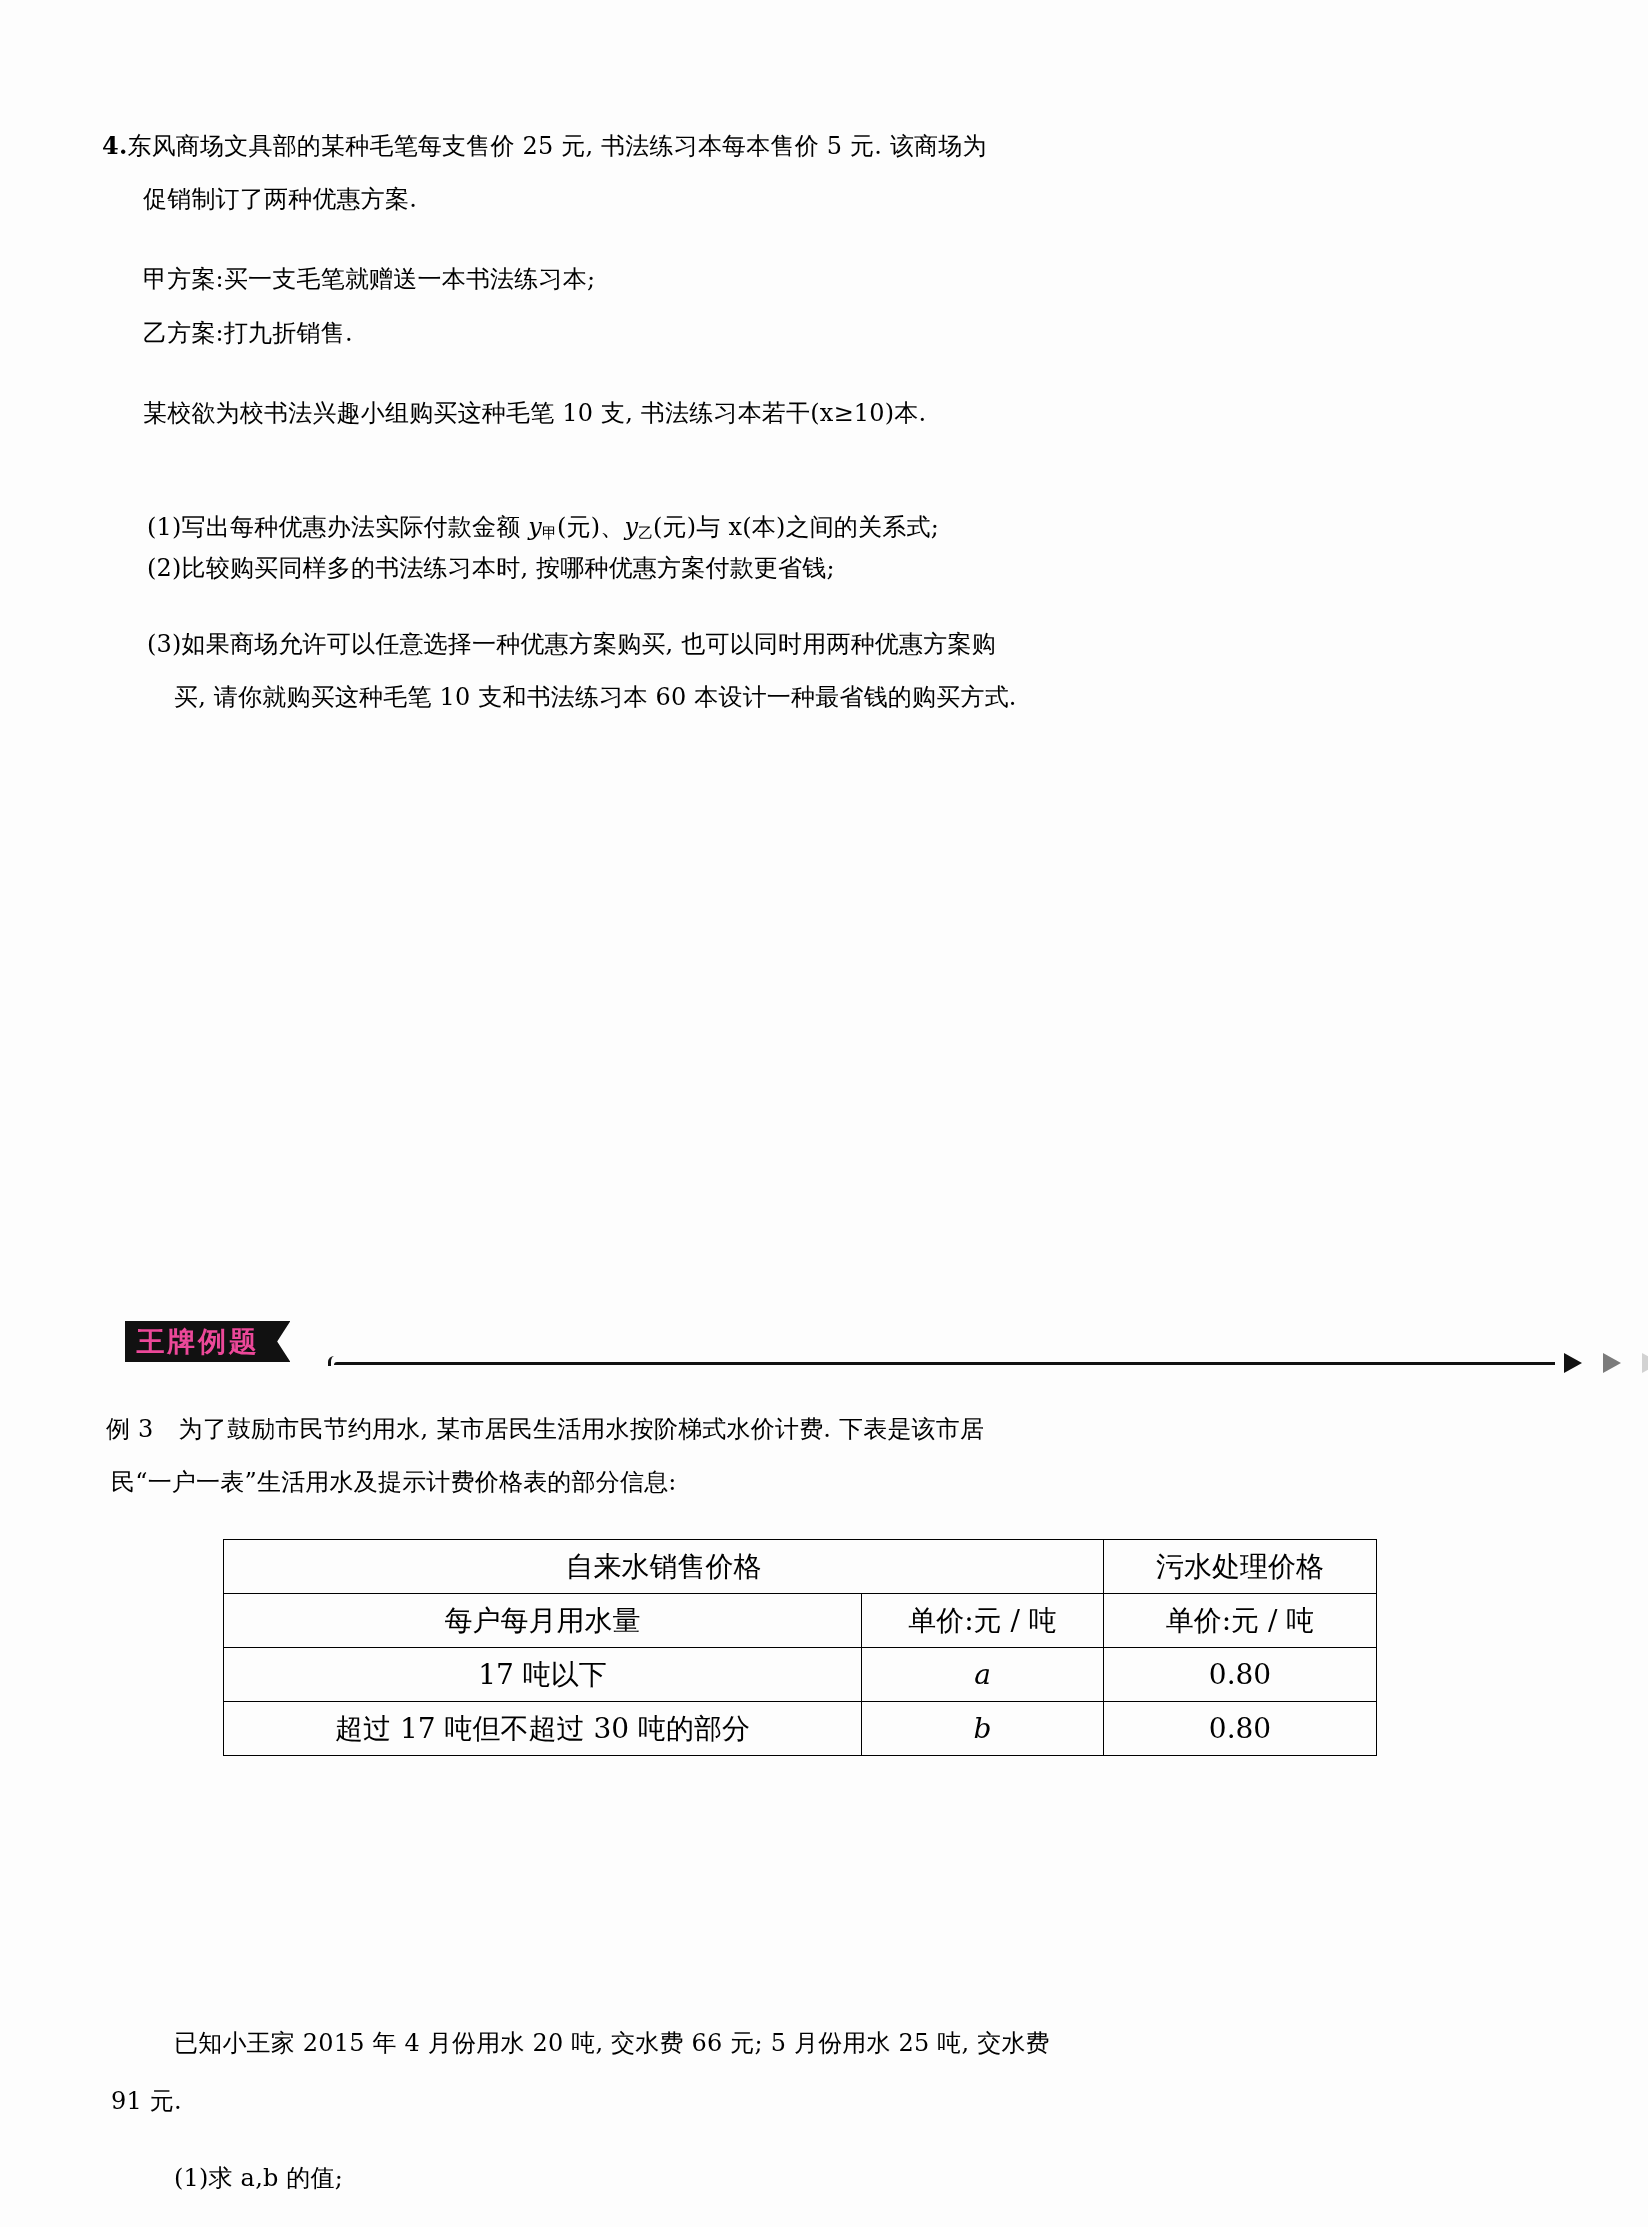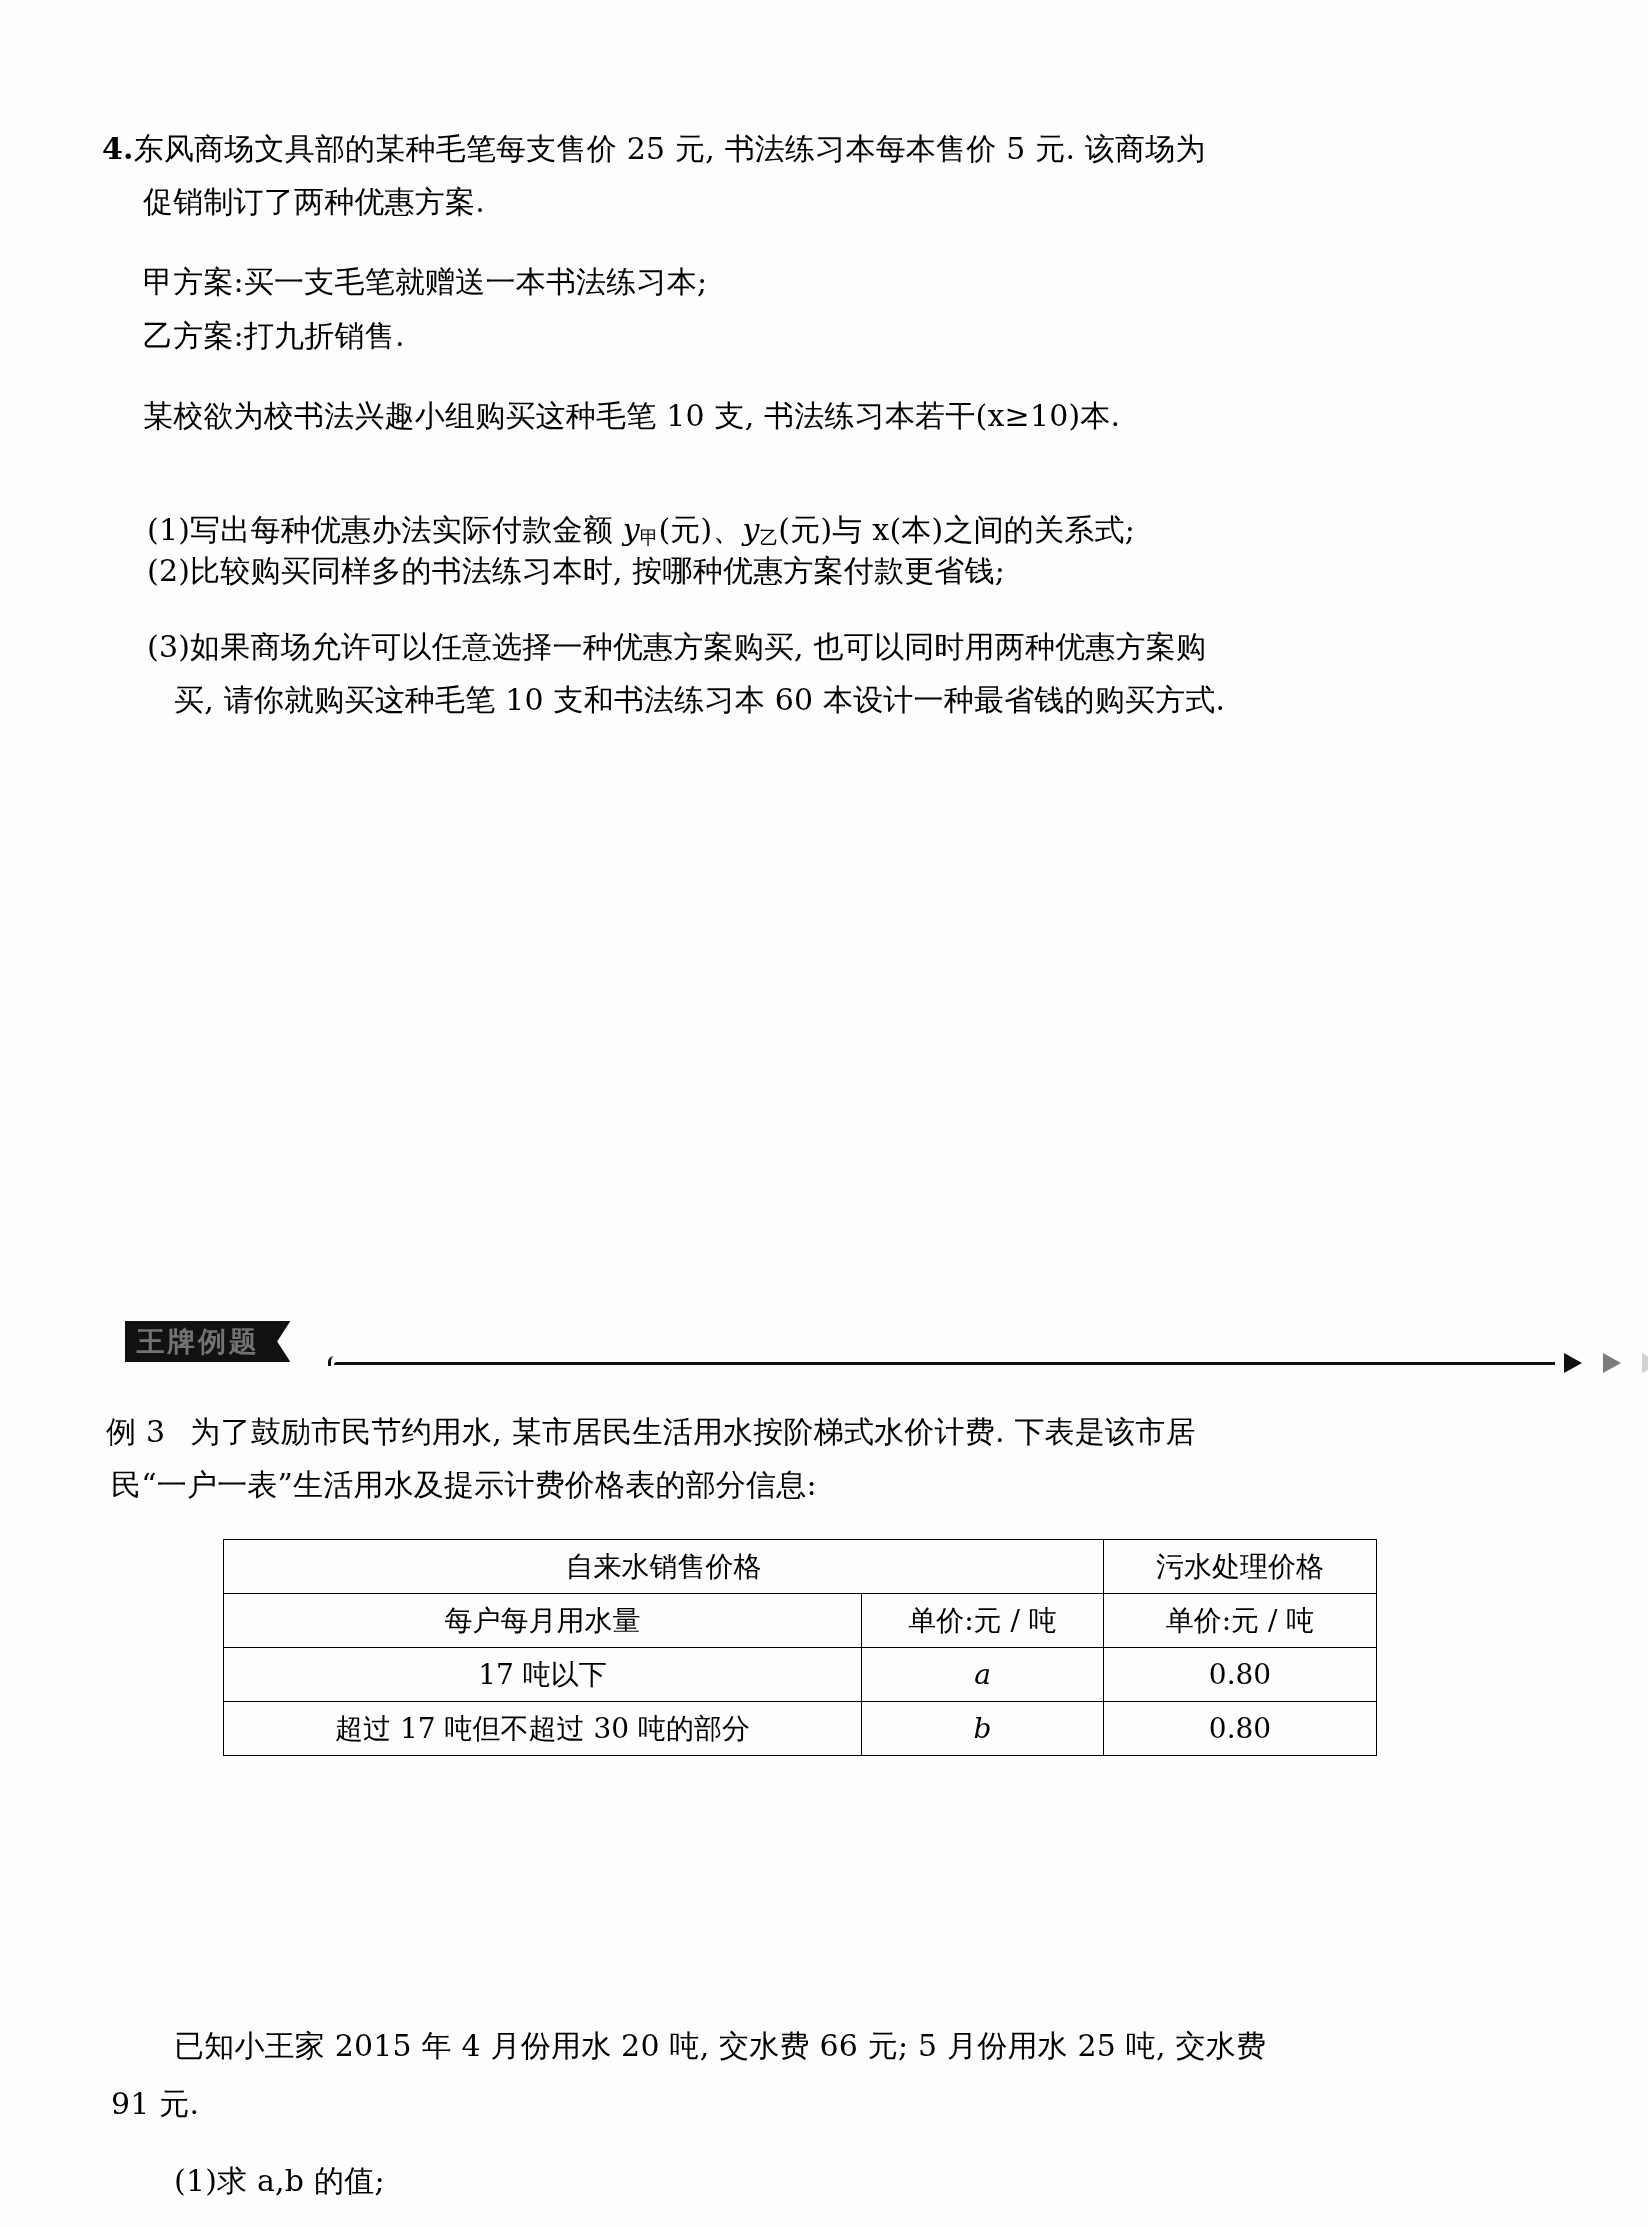--- a/index.html
+++ b/index.html
@@ -18,21 +18,21 @@
 
   .page {
     position: absolute;
     inset: 0;
     background: #fdfdfd;
   }
 
   
   .ln {
     position: absolute;
-    font-size: 30px;
+    font-size: 24px;
     line-height: 1.0;
     letter-spacing: 0.2px;
     white-space: nowrap;
     font-family: "DejaVu Serif", "Liberation Serif", serif;
   }
   .ital {
     font-style: italic;
   }
   .sub {
     font-size: 0.62em;
@@ -47,21 +47,21 @@
     top: 1321px;
     width: 1470px;
     height: 49px;
   }
   .banner-tag {
     position: absolute;
     left: 0;
     top: 0;
     height: 41px;
     background: #111111;
-    color: #737373;
+    color: #ec4899;
     font-size: 28px;
     font-weight: bold;
     letter-spacing: 2.7px;
     padding: 0 15px 0 11.6px;
     display: flex;
     align-items: center;
     font-family: "DejaVu Sans", "Liberation Sans", sans-serif;
     box-sizing: border-box;
     clip-path: polygon(0 0, 100% 0, 92% 50%, 100% 100%, 0 100%);
     padding-right: 31px;

